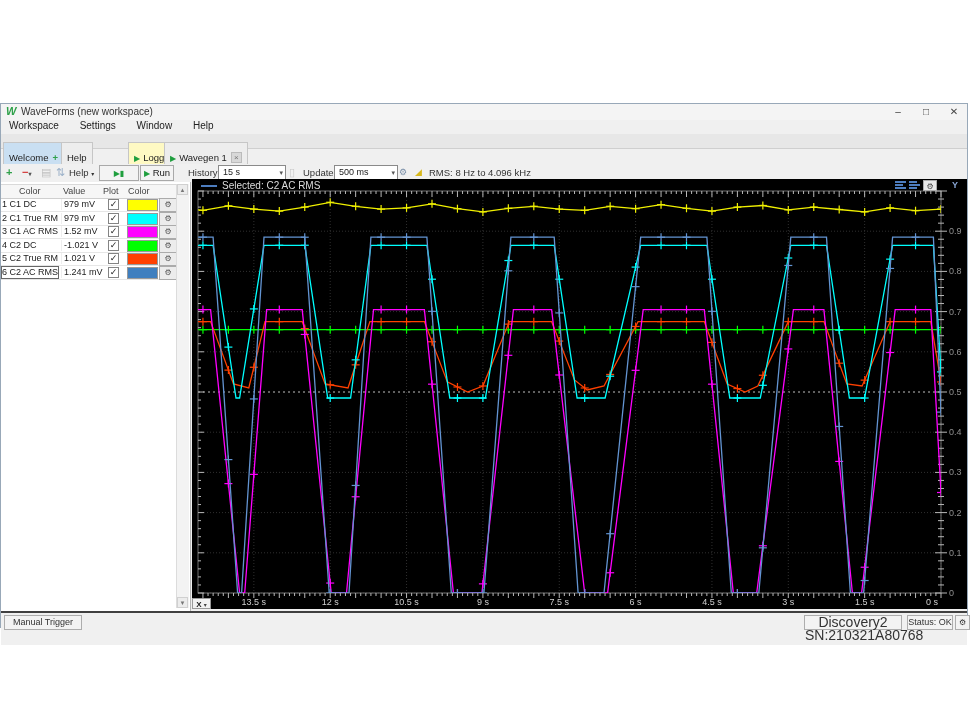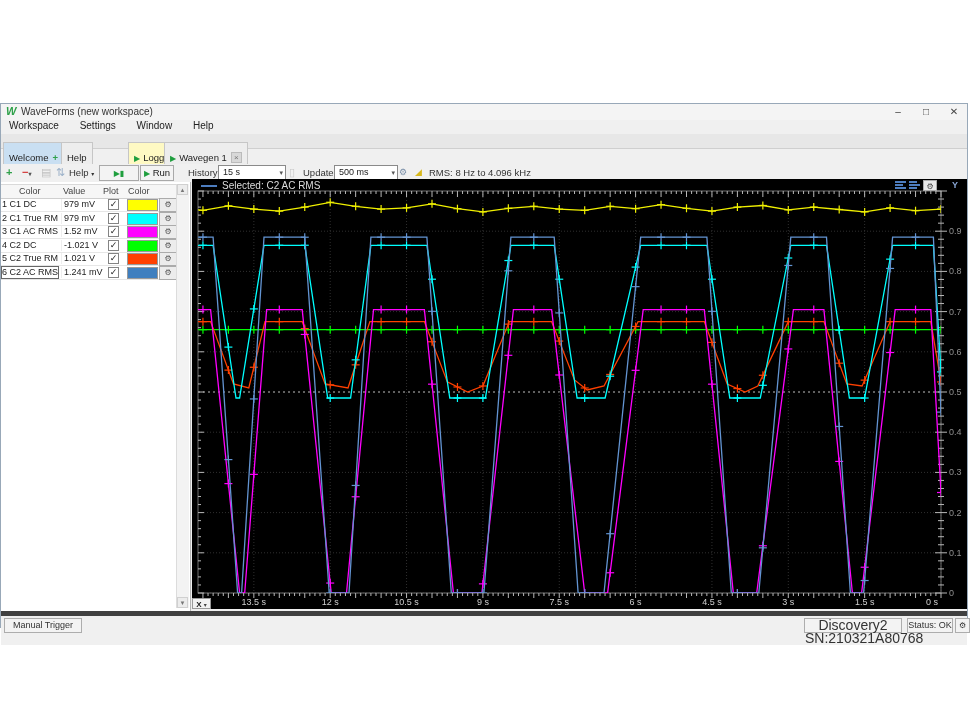--- a/index.html
+++ b/index.html
@@ -54,21 +54,21 @@
   .chart-header{position:absolute;left:0;top:0;width:775px;height:13px;}
   .legend-line{position:absolute;left:9px;top:6px;width:16px;height:2px;}
   .legend-text{position:absolute;left:30px;top:1px;font-size:10px;color:#ddd;}
   .hicon{position:absolute;top:2px;width:11px;height:9px;}
   .hicon i{display:block;height:2px;margin-bottom:1px;background:#4d7dbf;}
   .hbtn{position:absolute;left:731px;top:1px;width:14px;height:11px;background:#e8e8e8;border:1px solid #aaa;font-size:8px;line-height:11px;text-align:center;color:#444;box-sizing:border-box;}
   .ybtn{position:absolute;left:760px;top:1px;font-size:9px;font-weight:bold;color:#8aa7d6;}
   .xbtn{position:absolute;left:0px;top:419px;width:19px;height:11px;background:#f2f2f2;border:1px solid #9a9a9a;font-size:8px;font-weight:bold;line-height:11px;text-align:center;color:#222;box-sizing:border-box;}
   .xbtn .arr{font-size:6px;font-weight:normal;color:#444;}
   
-  .statusbar{position:absolute;left:0;top:507px;width:100%;height:34px;background:#f0f0f0;border-top:5px solid #404040;box-sizing:border-box;font-size:9px;padding-left:36px;}
+  .statusbar{position:absolute;left:0;top:507px;width:100%;height:34px;background:#f0f0f0;border-top:2px solid #404040;box-sizing:border-box;font-size:9px;padding-left:36px;}
   .sbox{position:absolute;top:2px;height:13px;line-height:13px;border:1px solid #adadad;background:#f3f3f3;text-align:center;color:#333;}
 </style>
 </head>
 <body>
 
 <div class="page">
   <div class="app-window">
 
     <div class="titlebar">
       <span class="logo">W</span>

